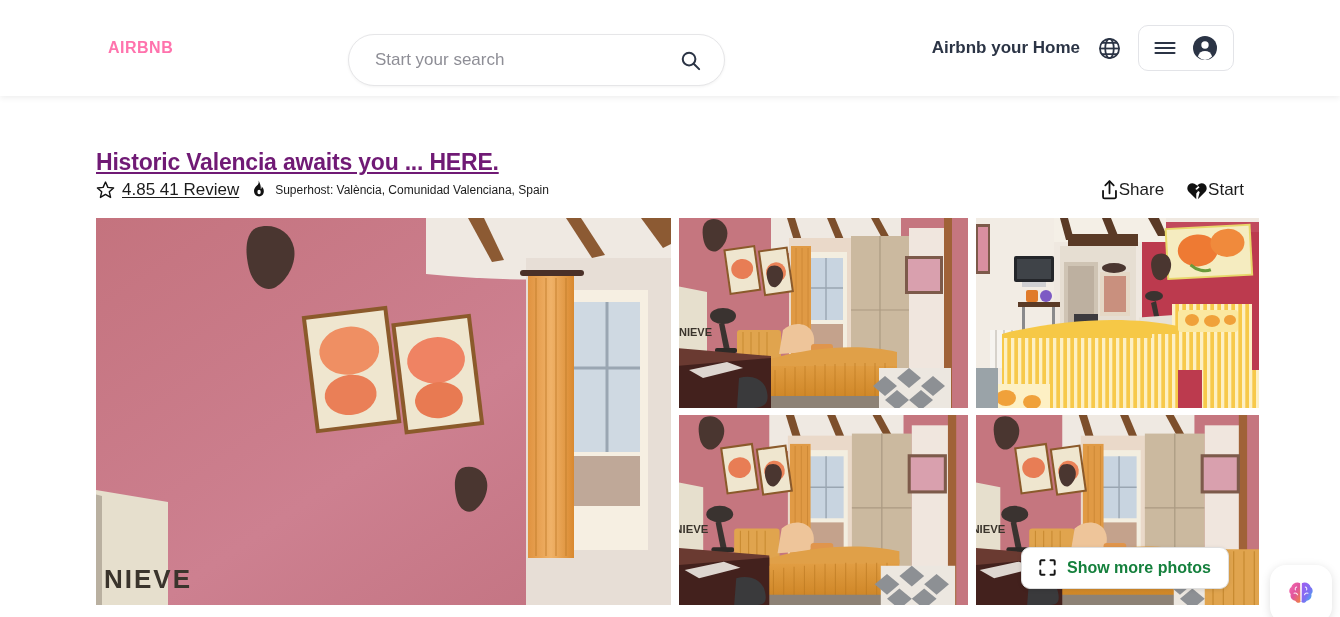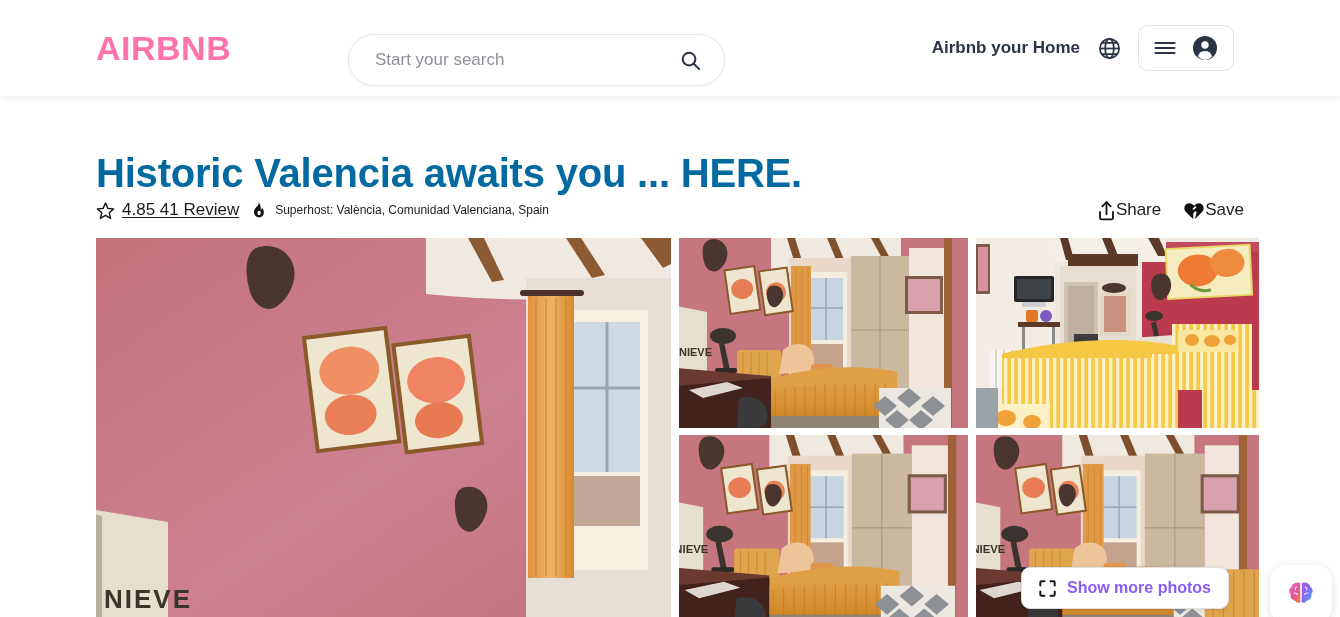--- a/index.html
+++ b/index.html
@@ -17,22 +17,22 @@
     position: relative;
     height: 96px;
     background: #ffffff;
     display: flex;
     align-items: center;
     box-shadow: 0 2px 6px rgba(0,0,0,0.07);
     z-index: 30;
   }
   .logo {
     position: absolute;
-    left: 96px;
-    font-size: 34px;
+    left: 108px;
+    font-size: 16px;
     font-weight: 700;
     letter-spacing: 0.5px;
     color: #ff73ad;
     cursor: pointer;
     user-select: none;
   }
   .searchbar {
     position: absolute;
     left: 348px;
     top: 22px;
@@ -93,26 +93,27 @@
     background: #fff;
     cursor: pointer;
   }
 
   
   .main {
     padding: 0 96px;
     position: relative;
   }
   .title {
-    font-size: 40px;
+    font-size: 23px;
     font-weight: 700;
-    color: #0369a1;
+    color: #701a75;
     letter-spacing: -0.2px;
     margin-top: 53px;
     line-height: 1.2;
+    text-decoration: underline;
   }
   .subrow {
     display: flex;
     align-items: center;
     height: 26px;
   }
   .subleft {
     display: flex;
     align-items: center;
     font-size: 17px;
@@ -170,21 +171,21 @@
     bottom: 16px;
     background: #ffffff;
     border: 1px solid #dfdfdf;
     border-radius: 9px;
     padding: 11px 17px;
     display: flex;
     align-items: center;
     gap: 11px;
     font-size: 16px;
     font-weight: 700;
-    color: #8b5cf6;
+    color: #15803d;
     box-shadow: 0 1px 4px rgba(0,0,0,0.10);
     cursor: pointer;
     white-space: nowrap;
     z-index: 10;
   }
 
   
   .assistant {
     position: fixed;
     right: 8px;
@@ -283,21 +284,21 @@
         <span class="lbl">Share</span>
       </div>
 
       <div class="act">
         <span style="display:flex;align-items:center;">
           <svg width="22" height="20" viewBox="0 0 24 22" fill="#111">
             <path d="M11.2 21.1 2.6 12.7A5.6 5.6 0 0 1 10.9 5.2l2.3 1.6-3.1 3 3.4 2-2.3 3z"></path>
             <path d="M12.9 21.1 21.4 12.7a5.6 5.6 0 0 0-8.3-7.5l-.9.6 2.6 2.3-3.3 2.9 3.5 2.2z"></path>
           </svg>
         </span>
-        <span class="lbl">Save</span>
+        <span class="lbl">Start</span>
       </div>
     </div>
   </div>
 
   <div class="gallery">
 
     <div class="ph main-ph">
       <svg viewBox="0 0 575 387" preserveAspectRatio="xMidYMid slice">
         <defs>
           <linearGradient id="wallA" x1="0" y1="0" x2="1" y2="1">

